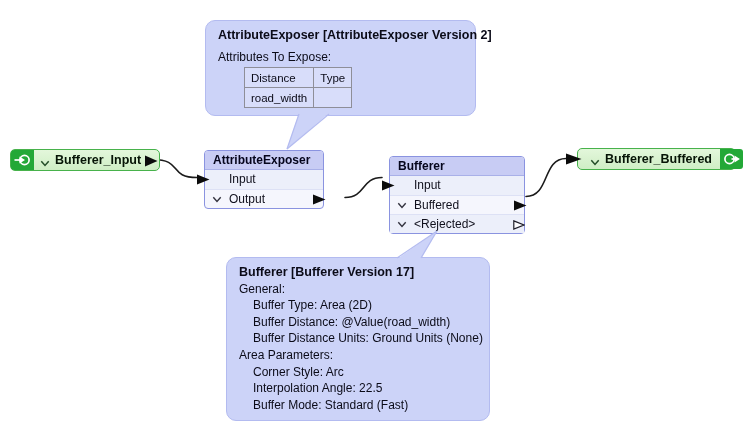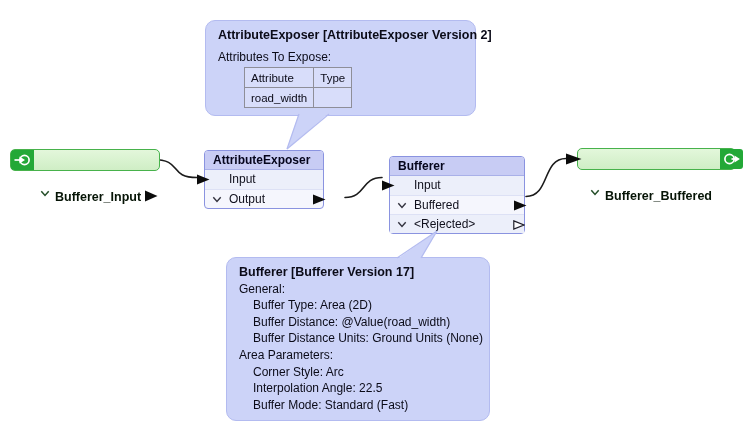--- a/index.html
+++ b/index.html
@@ -57,41 +57,41 @@
     display:flex; align-items:stretch;
     background:linear-gradient(#e3f7db,#cfeec5);
     border:1.5px solid #47b24b; border-radius:5px;
   }
   .gicon {
     width:23px; background:#23a837; display:flex; align-items:center; justify-content:center;
     flex:none;
   }
   .gicon.gleft  { border-radius:3px 0 0 3px; }
   .gicon.gright { border-radius:0 3px 3px 0; }
-  .gbody { display:flex; align-items:flex-start; padding:0 4px 16px 6px;margin-top:40px; }
+  .gbody { display:flex; align-items:flex-end; padding:0 4px 3px 6px; }
   .glabel { font-weight:bold; font-size:12.5px; color:#061406; margin:0 4px 0 5px; white-space:nowrap; }
 </style>
 </head>
 <body>
 
 <div class="canvas">
 
   <svg class="overlay z-wires">
     <path d="M 153,159.5 C 183,159.5 168,177.5 197,177.5" fill="none" stroke="#1b1b1b" stroke-width="1.6" stroke-linecap="round"></path>
     <path d="M 345,197.5 C 366,197.5 361,177.5 382,177.5" fill="none" stroke="#1b1b1b" stroke-width="1.6" stroke-linecap="round"></path>
     <path d="M 526,196.5 C 550,196.5 542,158.5 566,158.5" fill="none" stroke="#1b1b1b" stroke-width="1.6" stroke-linecap="round"></path>
   </svg>
 
   <div class="tooltip tt-top">
     <div class="tt-title">AttributeExposer [AttributeExposer Version 2]</div>
     <div class="tt-sub">Attributes To Expose:</div>
     <table class="tt-table">
       <tbody>
           <tr>
-        <th class="col-attr">Attribute</th>
+        <th class="col-attr">Distance</th>
         <th class="col-type">Type</th>
       </tr>
       <tr>
         <td>road_width</td>
         <td></td>
       </tr>
     </tbody>
       </table>
   </div>
 

